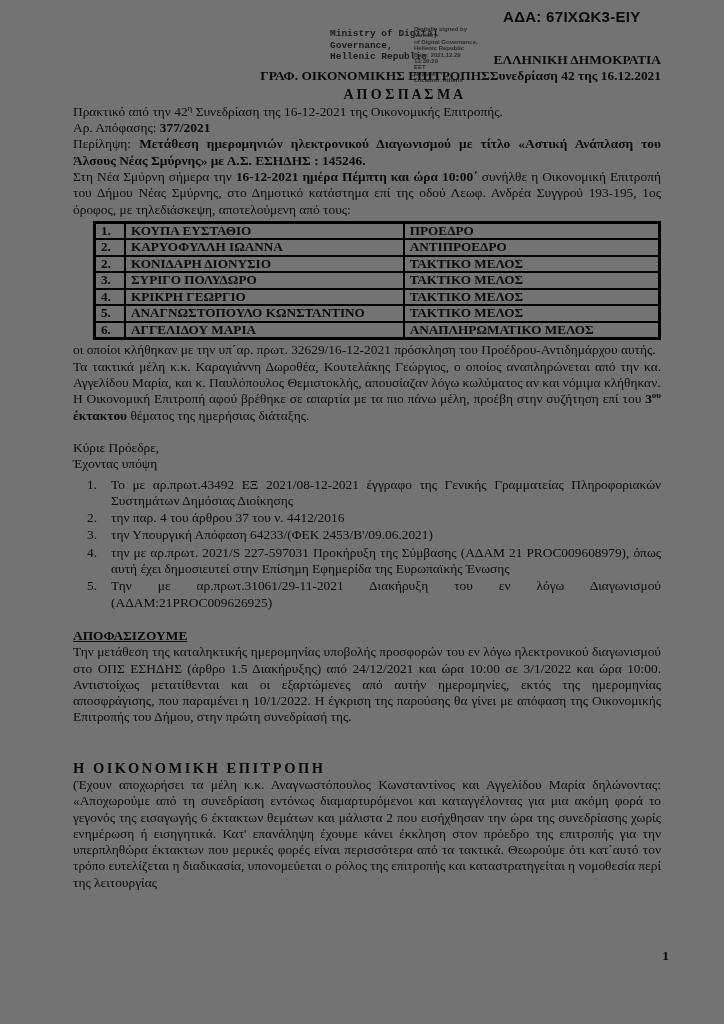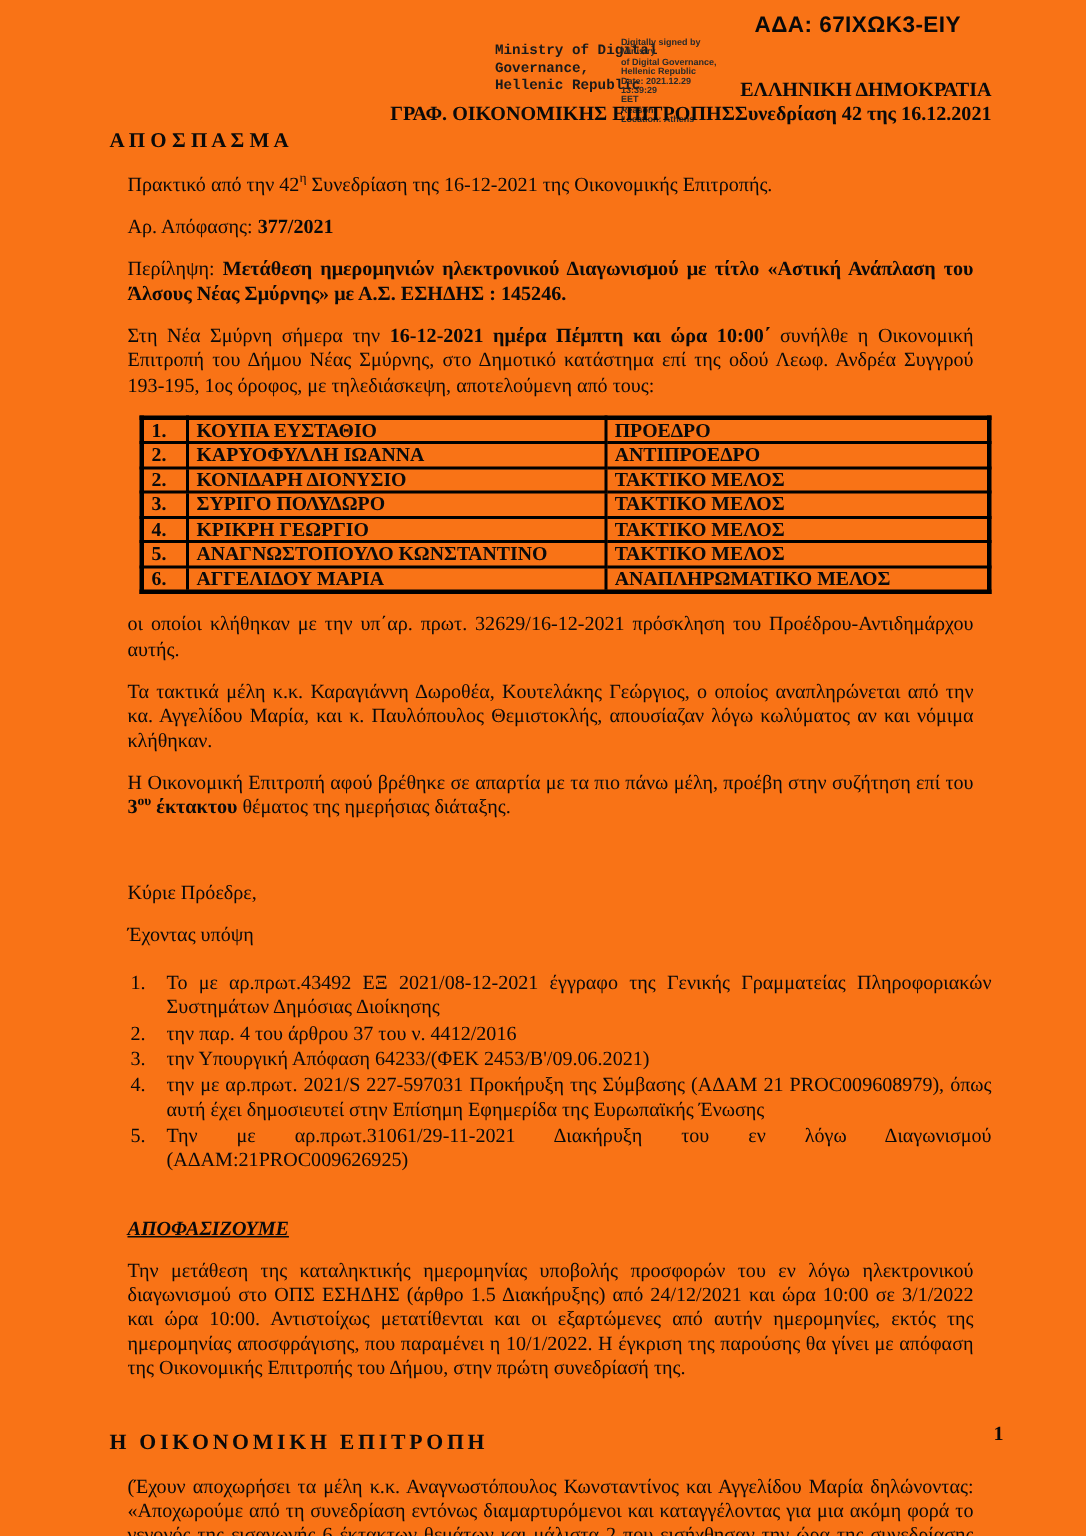--- a/index.html
+++ b/index.html
@@ -1,17 +1,17 @@
 <!DOCTYPE html>
 <html lang="el"><head>
 <meta charset="utf-8">
 <style>
   html,body { margin:0; padding:0; background:#e8e8e8; }
   .page {
-    position:relative; width:724px; height:1024px; background:#f97316;
+    position:relative; width:724px; height:1024px; background:#737373;
     overflow:hidden; font-family:"Liberation Serif","DejaVu Serif",serif;
     color:#0a0a0a; margin:0 auto;
   }
   
   .ada {
     position:absolute; left:503px; top:8px;
     font-family:"Liberation Sans","DejaVu Sans",sans-serif;
     font-size:15px; font-weight:600; letter-spacing:.3px; white-space:nowrap;
   }
   .ministry {
@@ -19,42 +19,42 @@
     font-family:Liberation Mono, monospace;
     font-size:9.5px; font-weight:bold; line-height:11.5px; color:#1a1a1a;
   }
   .sig {
     position:absolute; left:414px; top:26px;
     font-family:"Liberation Sans","DejaVu Sans",sans-serif;
     font-size:6px; font-weight:bold; line-height:6.4px; color:#2a2a2a; width:70px;
   }
   
   .content { position:absolute; left:73px; top:52px; width:588px; font-size:13.4px; line-height:16.3px; }
-  .content p { margin:12px; }
+  .content p { margin:0; }
   .hdr-row { display:flex; justify-content:flex-end; font-weight:bold; white-space:nowrap; }
-  .doc-title { width:390px; text-align:left; font-weight:bold; font-size:14px; margin:2px 0 1px; }
+  .doc-title { width:390px; text-align:right; font-weight:bold; font-size:14px; margin:2px 0 1px; }
   .justify { text-align:justify; }
   b, .b { font-weight:bold; }
   sup { font-size:9px; line-height:0; }
   
   table.attend { border-collapse:collapse; border:3px solid #000; margin:3px 0 2px 20px; }
   table.attend td {
     border:2px solid #000; font-weight:bold; font-size:13.2px;
     padding:0 5px; height:14.5px; line-height:14.5px; white-space:nowrap;
   }
   td.c-num { width:20px; text-align:left; padding:0 3px; }
   td.c-name { width:275px; }
   td.c-role { width:258px; }
   
   .li { display:flex; margin:0 0 1px 14px; }
   .li .n { width:24px; flex:none; }
   .li .t { flex:1; text-align:justify; }
   .gap { height:16px; }
   .gap-sm { height:4px; }
-  .decide-h { font-weight:bold; text-decoration:underline;font-style:italic; }
+  .decide-h { font-weight:bold; text-decoration:underline; }
   .committee-h {
     font-weight:bold; font-size:14.5px;
     letter-spacing:2.5px; margin:34px 0 1px 0;
   }
   .committee-p { font-weight:normal; text-align:justify; }
   .page-num { position:absolute; top:948px; right:55px; font-weight:bold; font-size:13.4px; }
 </style>
 </head>
 <body>
 

